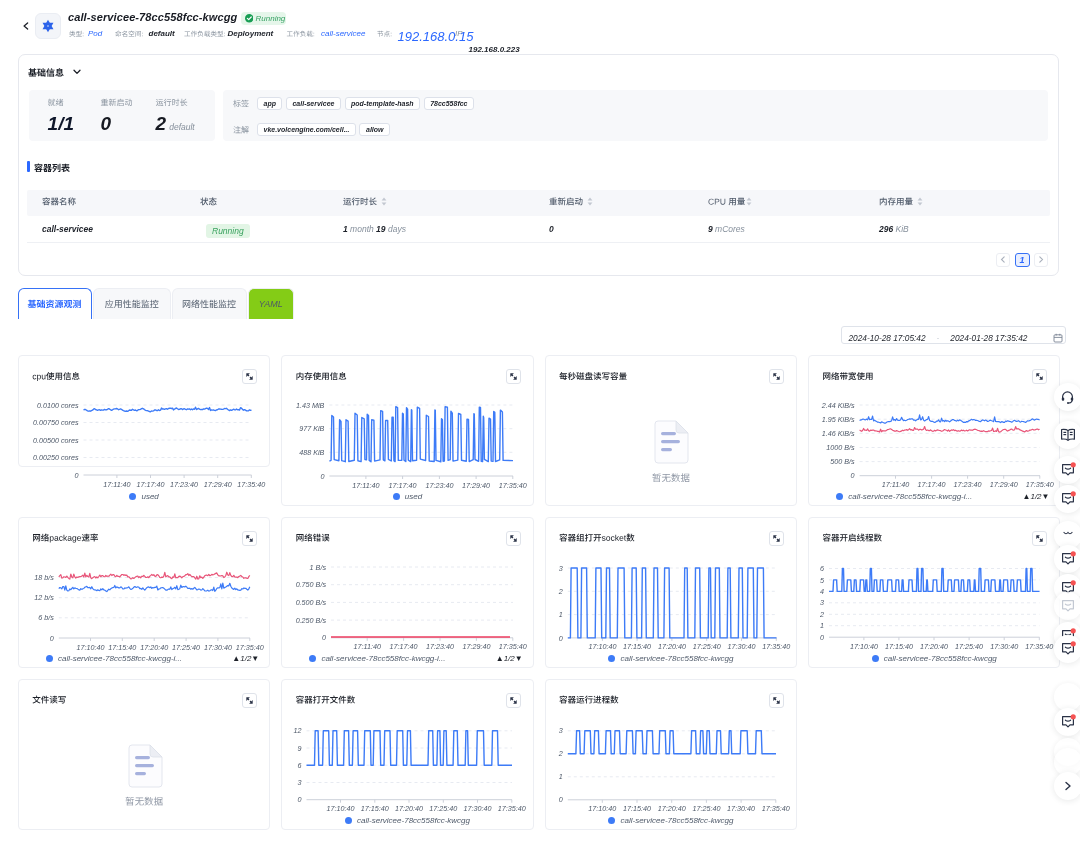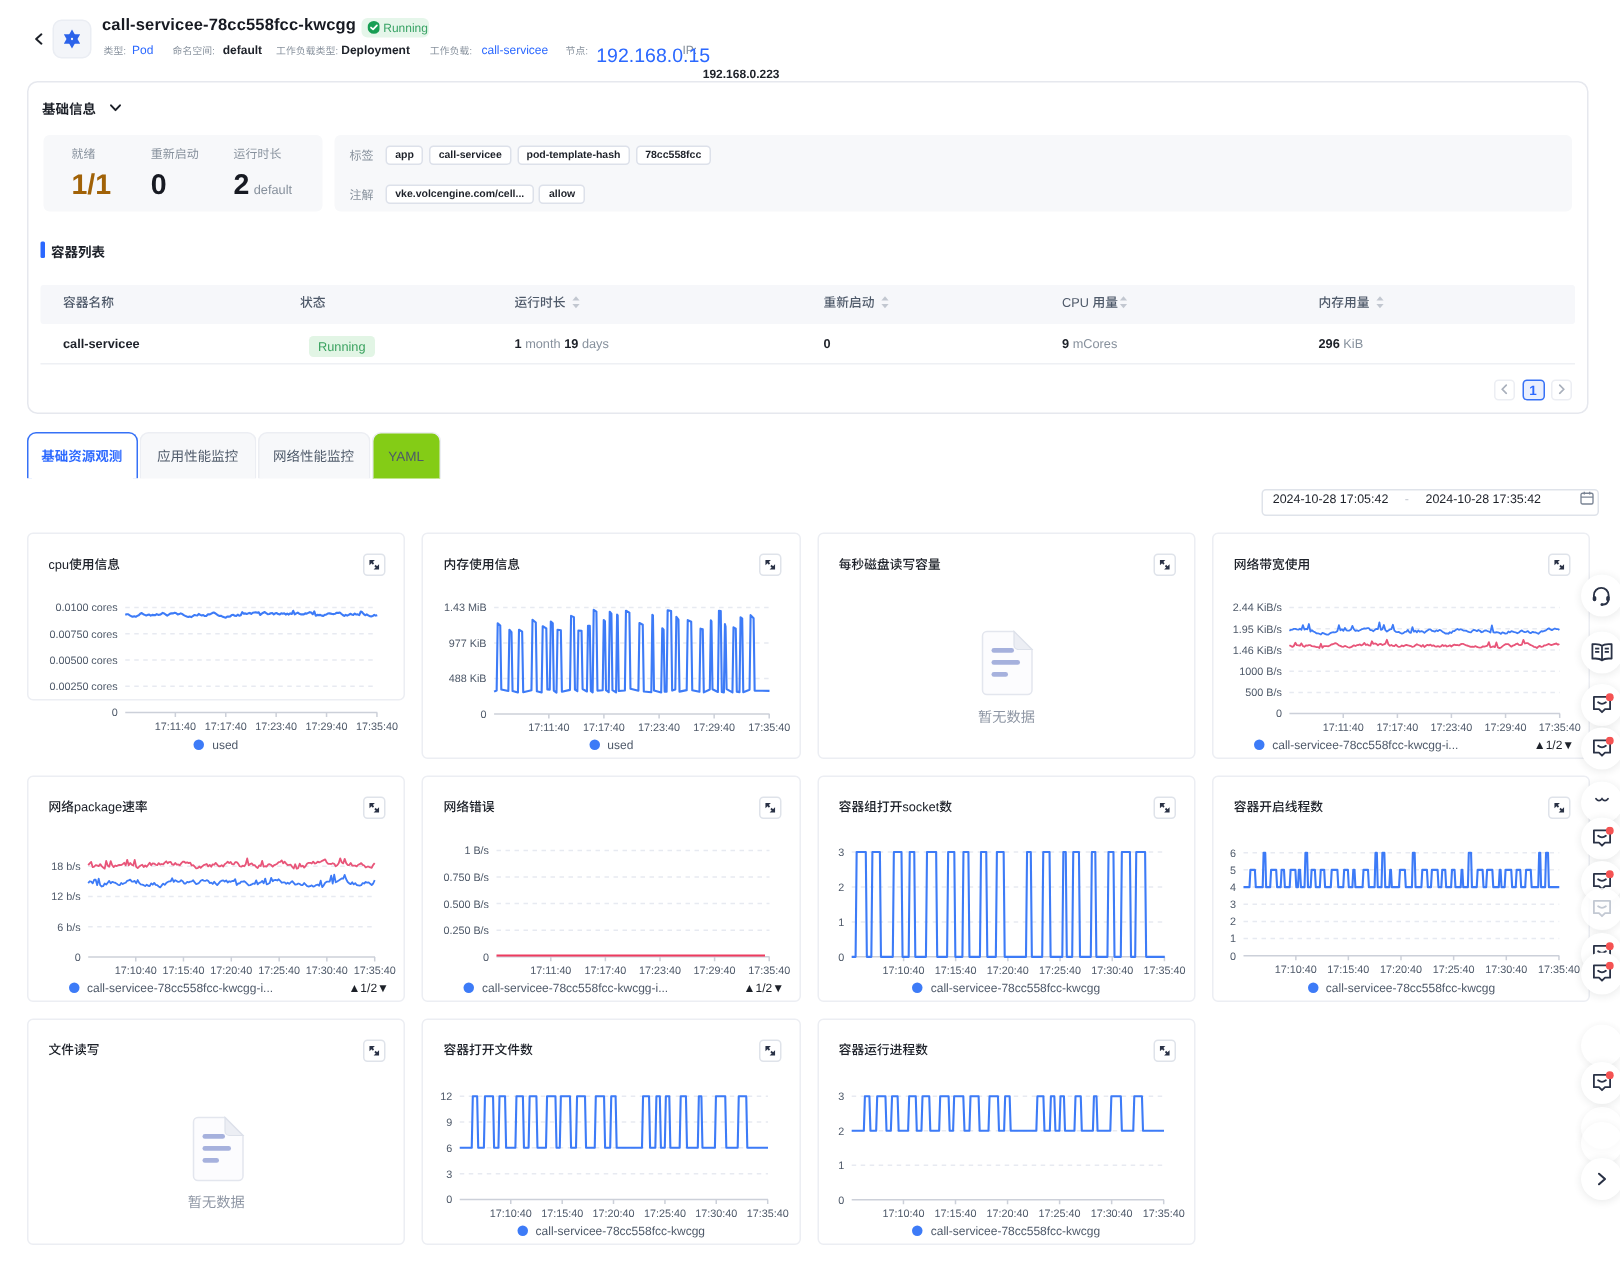--- a/index.html
+++ b/index.html
@@ -1,18 +1,18 @@
 <!DOCTYPE html>
 <html><head><meta charset="utf-8">
 <style>
 *{margin:0;padding:0;}
 html,body{width:1080px;height:851px;background:#fff;font-family:"Liberation Sans",sans-serif;overflow:hidden;}
 </style></head>
 <body>
-<div style="position:relative;width:1080px;height:851px;">
+<div style="position:relative;width:1080px;height:851px;font-style:italic;">
     <svg style="position:absolute;left:21.5px;top:22px;" width="8" height="8" viewBox="0 0 8 8">
       <path d="M5.6 0.9 L2.1 4 L5.6 7.1" fill="none" stroke="#1d2129" stroke-width="1.3" stroke-linecap="round" stroke-linejoin="round"></path>
     </svg>
     <div style="position:absolute;left:35px;top:13px;width:26px;height:26px;background:#f3f5f9;border:1px solid #eaedf3;border-radius:6px;box-sizing:border-box;"></div>
 <svg style="position:absolute;left:41px;top:19px;" width="14" height="14" viewBox="0 0 24 24">
 <g fill="#2c63ea">
         <path d="M12 1.2 L21.35 17.4 L2.65 17.4 Z"></path>
         <path d="M12 22.8 L2.65 6.6 L21.35 6.6 Z"></path>
         <circle cx="12" cy="12" r="3.4" fill="#2c63ea"></circle>
         <circle cx="12" cy="12" r="1.3" fill="#f3f5f9"></circle>
@@ -31,21 +31,21 @@
     <span style="position:absolute;left:148.5px;top:29px;font-size:8px;color:#1d2129;font-weight:600;">default</span>
     <span style="position:absolute;left:227.5px;top:29px;font-size:8px;color:#1d2129;font-weight:600;">Deployment</span>
     <span style="position:absolute;left:321px;top:29px;font-size:8px;color:#2b68ff;font-weight:400;">call-servicee</span>
     <span style="position:absolute;left:397.5px;top:29px;font-size:13px;color:#2b68ff;font-weight:400;">192.168.0.15</span>
     <span style="position:absolute;left:468.5px;top:29px;font-size:8px;color:#1d2129;font-weight:600;margin-top:16px;">192.168.0.223</span>
     <div style="position:absolute;left:18px;top:53.5px;width:1041px;height:222px;background:#fff;border:1px solid #e6e8ee;border-radius:7px;box-sizing:border-box;"></div>
     <svg style="position:absolute;left:73px;top:69px;" width="8" height="6" viewBox="0 0 8 6">
       <path d="M1 1.2 L4 4.4 L7 1.2" fill="none" stroke="#1d2129" stroke-width="1.3" stroke-linecap="round" stroke-linejoin="round"></path>
     </svg>
     <div style="position:absolute;left:29px;top:90px;width:186px;height:51px;background:#f7f8fa;border-radius:4px;"></div>
-    <div style="position:absolute;left:47.6px;top:112.5px;font-size:19px;font-weight:bold;color:#a16207;">1/1</div>
+    <div style="position:absolute;left:47.6px;top:112.5px;font-size:19px;font-weight:bold;color:#0f172a;">1/1</div>
     <div style="position:absolute;left:100.5px;top:112.5px;font-size:19px;font-weight:bold;color:#171a22;">0</div>
     <div style="position:absolute;left:155.6px;top:112.5px;font-size:19px;font-weight:bold;color:#171a22;">2<span style="font-size:8.5px;color:#86909c;font-weight:400;margin-left:3px;">default</span></div>
     <div style="position:absolute;left:223px;top:90px;width:825px;height:51px;background:#f7f8fa;border-radius:4px;"></div>
     <div style="position:absolute;left:257px;top:96.5px;display:flex;gap:3.5px;">
       <div style="height:13px;padding:0 5.5px;background:#fff;border:1px solid #dde1ea;border-radius:3px;display:inline-flex;align-items:center;font-size:7px;color:#1d2129;font-weight:600;box-sizing:border-box;white-space:nowrap;">app</div>
       <div style="height:13px;padding:0 5.5px;background:#fff;border:1px solid #dde1ea;border-radius:3px;display:inline-flex;align-items:center;font-size:7px;color:#1d2129;font-weight:600;box-sizing:border-box;white-space:nowrap;">call-servicee</div>
       <div style="height:13px;padding:0 5.5px;background:#fff;border:1px solid #dde1ea;border-radius:3px;display:inline-flex;align-items:center;font-size:7px;color:#1d2129;font-weight:600;box-sizing:border-box;white-space:nowrap;">pod-template-hash</div>
       <div style="height:13px;padding:0 5.5px;background:#fff;border:1px solid #dde1ea;border-radius:3px;display:inline-flex;align-items:center;font-size:7px;color:#1d2129;font-weight:600;box-sizing:border-box;white-space:nowrap;">78cc558fcc</div>
     </div>
     <div style="position:absolute;left:257px;top:123px;display:flex;gap:3.5px;">
@@ -85,24 +85,24 @@
     <div style="position:absolute;left:1014.6px;top:252.5px;width:15px;height:14.5px;border:1px solid #3671f6;border-radius:3px;box-sizing:border-box;display:flex;align-items:center;justify-content:center;background:#e9effe;font-size:9px;color:#2b68ff;font-weight:600;">1</div>
     <div style="position:absolute;left:1034px;top:252.5px;width:14px;height:14.5px;border:1px solid #eceef3;border-radius:3px;box-sizing:border-box;display:flex;align-items:center;justify-content:center;background:#fff;">
       <svg width="6" height="7" viewBox="0 0 6 7">
         <path d="M1.8 0.8 L4.5 3.5 L1.8 6.2" fill="none" stroke="#a9b0bc" stroke-width="1.1" stroke-linecap="round"></path>
       </svg>
     </div>
     <div style="position:absolute;left:17.5px;top:288px;width:74px;height:31px;background:#fff;border:1px solid #3671f6;border-bottom:none;color:#2b68ff;font-weight:600;border-radius:6px 6px 0 0;box-sizing:border-box;display:flex;align-items:center;justify-content:center;font-size:9px;"></div>
     <div style="position:absolute;left:93px;top:288px;width:77.5px;height:31px;background:#f7f8fa;border:1px solid #eceef3;border-bottom:none;color:#4e5969;border-radius:6px 6px 0 0;box-sizing:border-box;display:flex;align-items:center;justify-content:center;font-size:9px;"></div>
     <div style="position:absolute;left:171.5px;top:288px;width:75px;height:31px;background:#f7f8fa;border:1px solid #eceef3;border-bottom:none;color:#4e5969;border-radius:6px 6px 0 0;box-sizing:border-box;display:flex;align-items:center;justify-content:center;font-size:9px;"></div>
     <div style="position:absolute;left:248px;top:288px;width:45.5px;height:31px;background:#84cc16;border:1px solid #eceef3;border-bottom:none;color:#4e5969;border-radius:6px 6px 0 0;box-sizing:border-box;display:flex;align-items:center;justify-content:center;font-size:9px;">YAML</div>
-    <div style="position:absolute;left:840.5px;top:326px;width:225.5px;height:17.5px;border:1px solid #dfe3ea;border-radius:3px;box-sizing:border-box;background:#fff;display:flex;align-items:flex-start;font-size:8.3px;color:#1d2129;">
+    <div style="position:absolute;left:840.5px;top:326px;width:225.5px;height:17.5px;border:1px solid #dfe3ea;border-radius:3px;box-sizing:border-box;background:#fff;display:flex;align-items:flex-end;font-size:8.3px;color:#1d2129;">
 <span style="margin-left:7px;">2024-10-28 17:05:42</span>
       <span style="margin:0 11px;color:#c2c7d0;">-</span>
-      <span>2024-10-28 17:35:42</span>
+      <span>2024-01-28 17:35:42</span>
       <span style="margin-left:26px;display:flex;">
         <svg width="10" height="10" viewBox="0 0 10 10">
           <g stroke="#7a8494" stroke-width="0.9" fill="none">
             <rect x="1" y="1.8" width="8" height="7.2" rx="1"></rect>
             <line x1="1" y1="4.4" x2="9" y2="4.4"></line>
             <line x1="3.2" y1="0.8" x2="3.2" y2="2.6"></line>
             <line x1="6.8" y1="0.8" x2="6.8" y2="2.6"></line>
           </g>
         </svg>
       </span>

